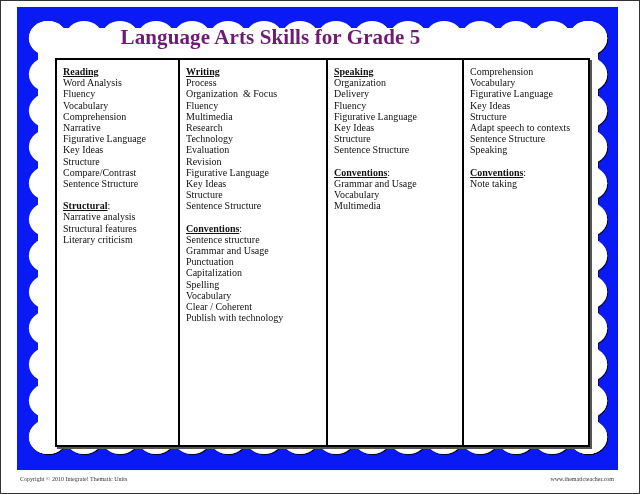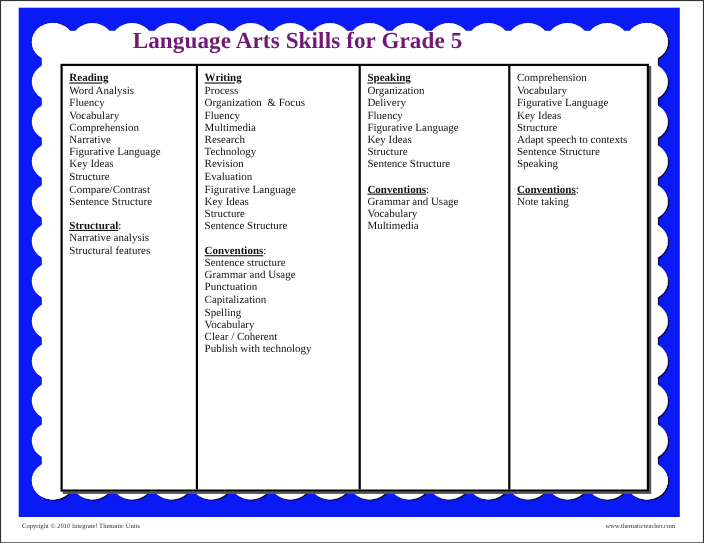--- a/index.html
+++ b/index.html
@@ -109,33 +109,34 @@
         <div class="item">Figurative Language</div>
         <div class="item">Key Ideas</div>
         <div class="item">Structure</div>
         <div class="item">Compare/Contrast</div>
         <div class="item">Sentence Structure</div>
       </div>
       <div class="section">
         <div><span class="heading">Structural</span><span class="heading-colon">:</span></div>
         <div class="item">Narrative analysis</div>
         <div class="item">Structural features</div>
+        <div class="item">Literary criticism</div>
       </div>
     </div>
   <div class="col c2">
       <div class="section">
         <div><span class="heading">Writing</span><span class="heading-colon"></span></div>
         <div class="item">Process</div>
         <div class="item">Organization  &amp; Focus</div>
         <div class="item">Fluency</div>
         <div class="item">Multimedia</div>
         <div class="item">Research</div>
         <div class="item">Technology</div>
+        <div class="item">Evaluation</div>
         <div class="item">Revision</div>
-        <div class="item">Evaluation</div>
         <div class="item">Figurative Language</div>
         <div class="item">Key Ideas</div>
         <div class="item">Structure</div>
         <div class="item">Sentence Structure</div>
       </div>
       <div class="section">
         <div><span class="heading">Conventions</span><span class="heading-colon">:</span></div>
         <div class="item">Sentence structure</div>
         <div class="item">Grammar and Usage</div>
         <div class="item">Punctuation</div>

